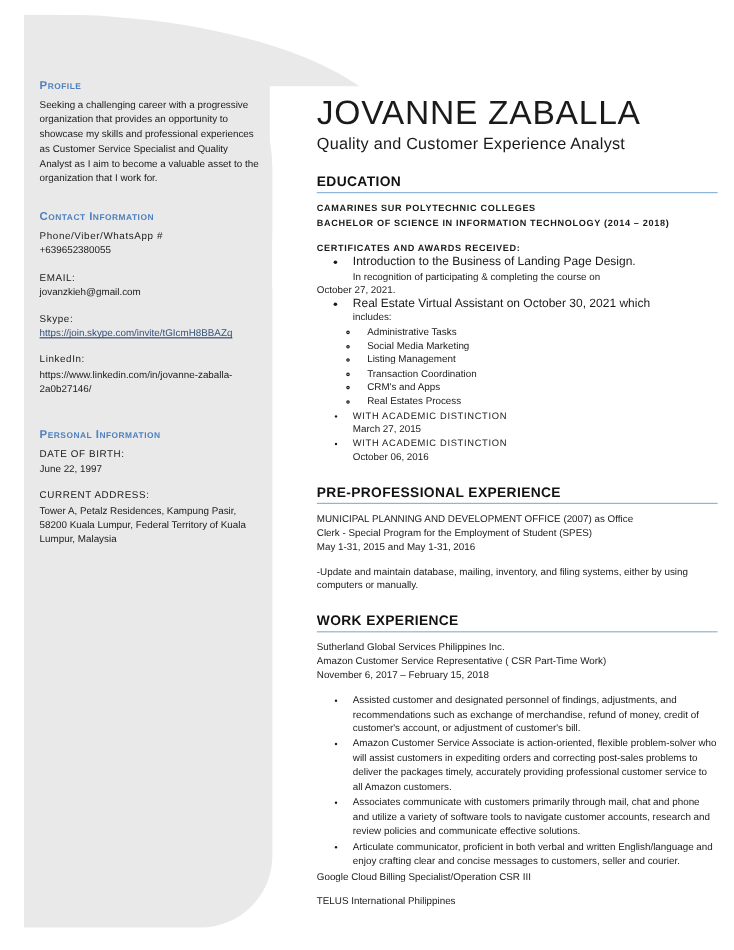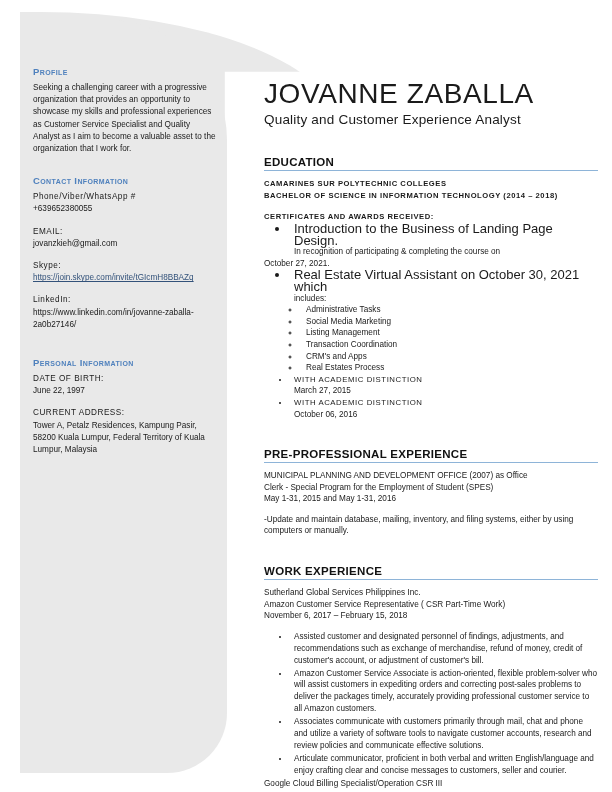--- a/index.html
+++ b/index.html
@@ -121,21 +121,21 @@
   #subtitle {
     font-size: 13.5px;
     font-weight: normal;
     letter-spacing: 0.2px;
     line-height: 17px;
     margin: 1px 0 0 0;
     color: #1a1a1a;
   }
 
   .sec {
-    margin-top: 28px;
+    margin-top: 18px;
   }
   .sec-title {
     font-size: 11.5px;
     font-weight: bold;
     letter-spacing: 0.3px;
     color: #111111;
     margin: 0 0 2px 0;
   }
   .sec-rule {
     height: 1px;
@@ -159,21 +159,21 @@
     margin: 0;
   }
   .m-text-sp { margin-top: 9px; }
 
   ul.lvl1 {
     margin: 0;
     padding-left: 26px;
     list-style-type: disc;
   }
   ul.lvl1 > li {
-    font-size: 13px;
+    font-size: 10px;
     line-height: 11.6px;
     color: #1a1a1a;
     margin: 0;
     padding-left: 4px;
   }
   ul.lvl1 > li.caps {
     letter-spacing: 0.55px;
     font-size: 7.8px;
   }
   ul.lvl2 {

